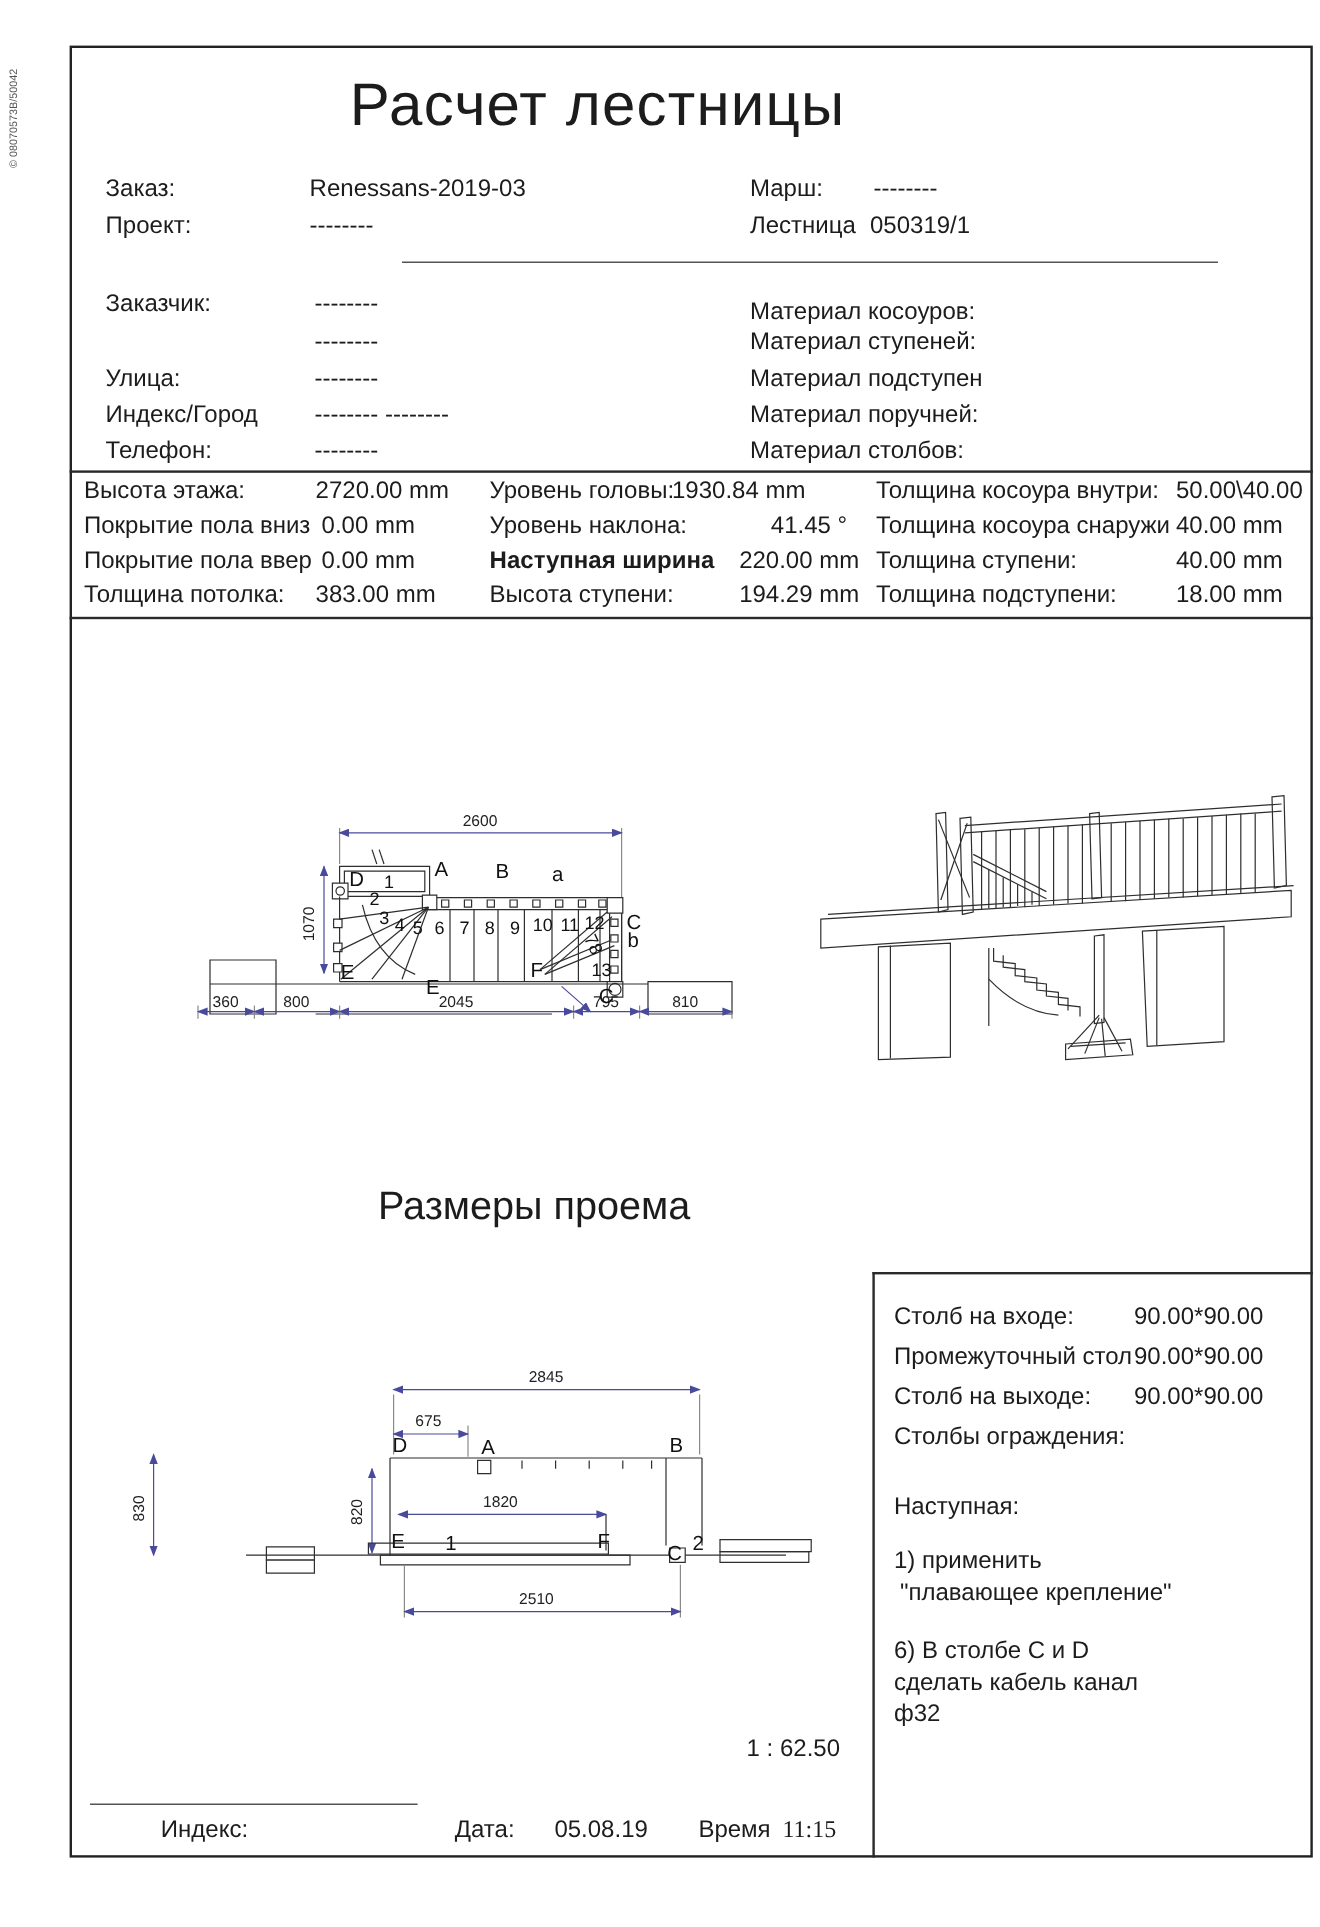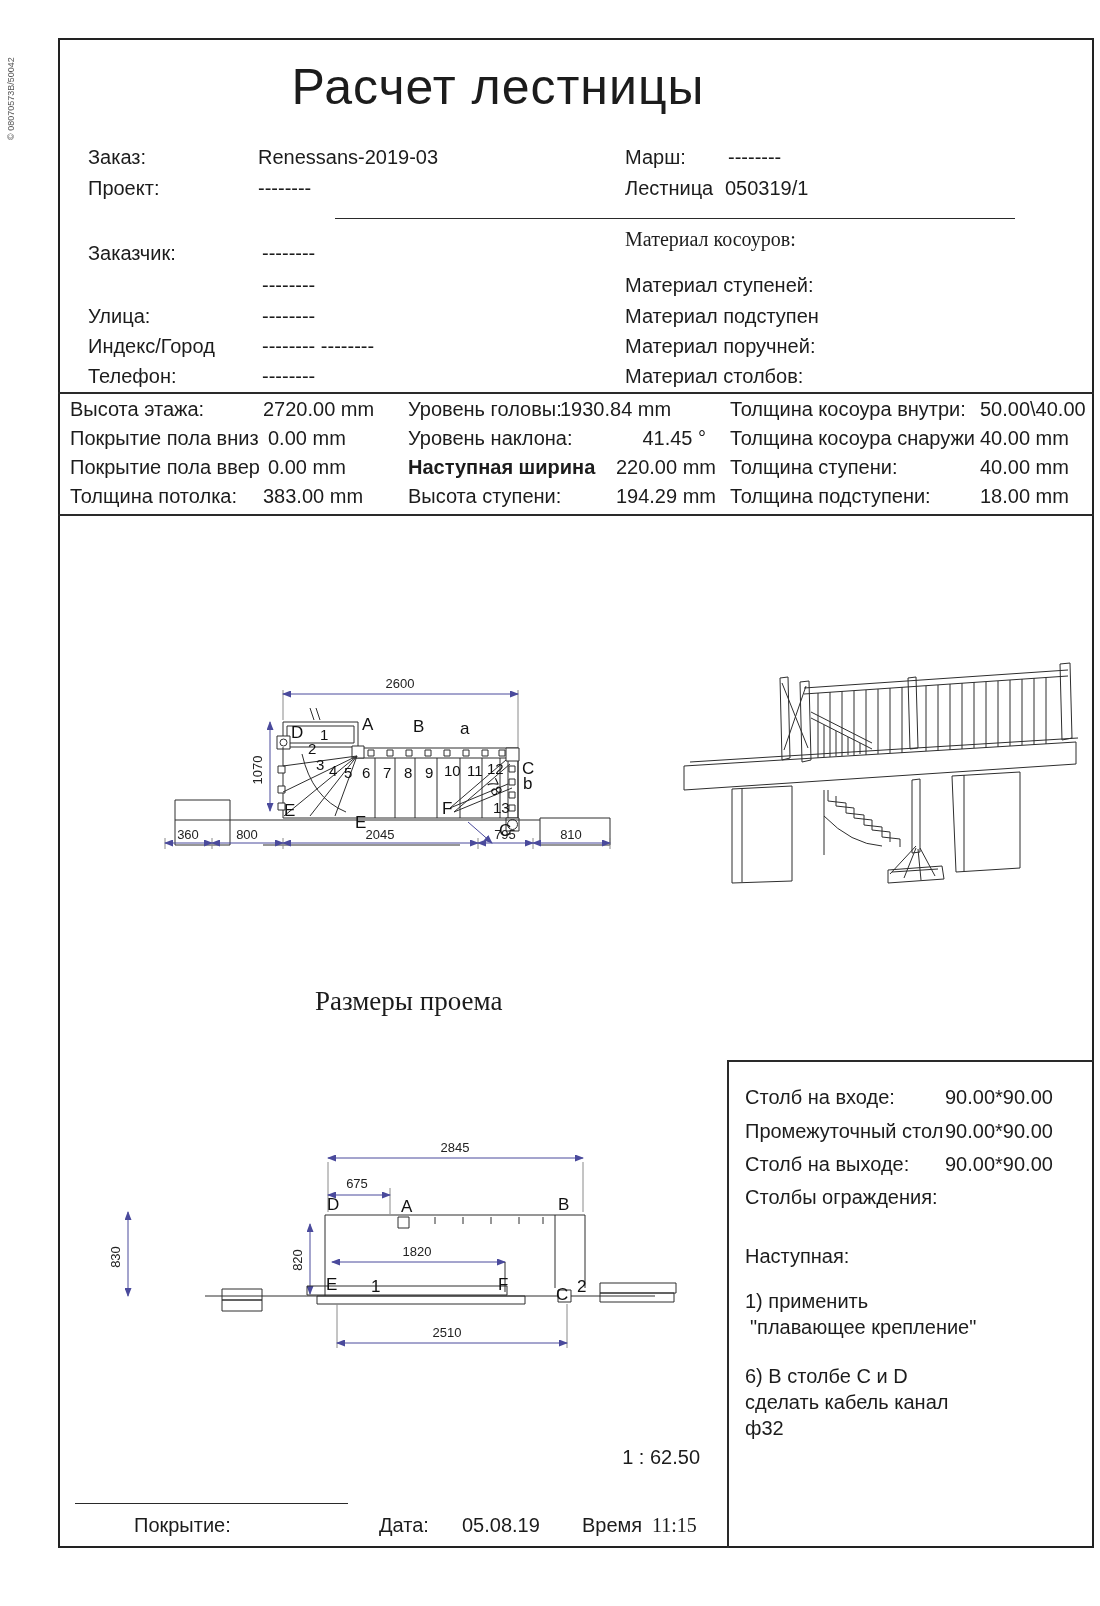--- a/index.html
+++ b/index.html
@@ -1,21 +1,21 @@
 <!DOCTYPE html>
 <html><head>
 <meta charset="utf-8">
 <style>
   html,body{margin:0;padding:0;background:#fff;}
   .page{position:relative;width:1100px;height:1606px;background:#fff;
         font-family:"Liberation Sans",sans-serif;color:#1c1c1c;overflow:hidden;}
   .abs{position:absolute;white-space:nowrap;}
   .t20{font-size:20px;line-height:1.1;}
   .title{font-size:50px;letter-spacing:1px;}
-  .sect{font-size:27px;font-family:Liberation Serif, serif;}
+  .sect{font-size:33px;}
   .vnote{font-size:9px;color:#555;transform:rotate(-90deg);transform-origin:0 0;}
   .box{position:absolute;box-sizing:border-box;}
   .hline{position:absolute;background:#2a2a2a;height:2px;}
   svg{position:absolute;overflow:visible;}
   svg line,svg path,svg rect,svg circle,svg polygon{vector-effect:non-scaling-stroke;}
   .geo{stroke:#2e2e2e;stroke-width:1;fill:none;}
   .geo2{stroke:#2e2e2e;stroke-width:1;fill:#fff;}
   .dim{stroke:#4a4a9c;stroke-width:1;fill:none;}
   .ext{stroke:#8a8a8a;stroke-width:1;fill:none;}
   .dtx{font-size:13px;fill:#222;font-family:"Liberation Sans",sans-serif;}
@@ -46,21 +46,21 @@
   <div class="abs t20" style="left:88px;top:242px;">Заказчик:</div>
   <div class="abs t20" style="left:262px;top:242px;">--------</div>
   <div class="abs t20" style="left:262px;top:274px;">--------</div>
   <div class="abs t20" style="left:88px;top:305px;">Улица:</div>
   <div class="abs t20" style="left:262px;top:305px;">--------</div>
   <div class="abs t20" style="left:88px;top:335px;">Индекс/Город</div>
   <div class="abs t20" style="left:262px;top:335px;">--------  --------</div>
   <div class="abs t20" style="left:88px;top:365px;">Телефон:</div>
   <div class="abs t20" style="left:262px;top:365px;">--------</div>
 
-  <div class="abs t20" style="left:625px;top:228px;font-family:Liberation Serif, serif;">Материал косоуров:</div>
+  <div class="abs t20" style="left:625px;top:249px;">Материал косоуров:</div>
   <div class="abs t20" style="left:625px;top:274px;">Материал ступеней:</div>
   <div class="abs t20" style="left:625px;top:305px;">Материал подступен</div>
   <div class="abs t20" style="left:625px;top:335px;">Материал поручней:</div>
   <div class="abs t20" style="left:625px;top:365px;">Материал столбов:</div>
 
   <div class="hline" style="left:58px;top:392px;width:1036px;"></div>
   <div class="hline" style="left:58px;top:514px;width:1036px;"></div>
 
   <div class="abs t20" style="left:70px;top:398px;">Высота этажа:</div>
   <div class="abs t20" style="left:263px;top:398px;">2720.00 mm</div>
@@ -352,19 +352,19 @@
   <div class="abs t20" style="left:745px;top:1245px;">Наступная:</div>
   <div class="abs t20" style="left:745px;top:1290px;">1) применить</div>
   <div class="abs t20" style="left:750px;top:1316px;">"плавающее крепление"</div>
   <div class="abs t20" style="left:745px;top:1365px;">6) В столбе C и D</div>
   <div class="abs t20" style="left:745px;top:1391px;">сделать кабель канал</div>
   <div class="abs t20" style="left:745px;top:1417px;">ф32</div>
 
   <div class="abs t20" style="left:550px;top:1446px;width:150px;text-align:right;">1 : 62.50</div>
 
   <div class="hline" style="left:75px;top:1503px;width:273px;height:1px;"></div>
-  <div class="abs t20" style="left:134px;top:1514px;">Покрытие:</div>
+  <div class="abs t20" style="left:134px;top:1514px;">Индекс:</div>
   <div class="abs t20" style="left:379px;top:1514px;">Дата:</div>
   <div class="abs t20" style="left:462px;top:1514px;">05.08.19</div>
   <div class="abs t20" style="left:582px;top:1514px;">Время</div>
   <div class="abs t20" style="left:652px;top:1514px;font-family:Liberation Serif, serif;">11:15</div>
 
 </div>
 
 </body></html>

